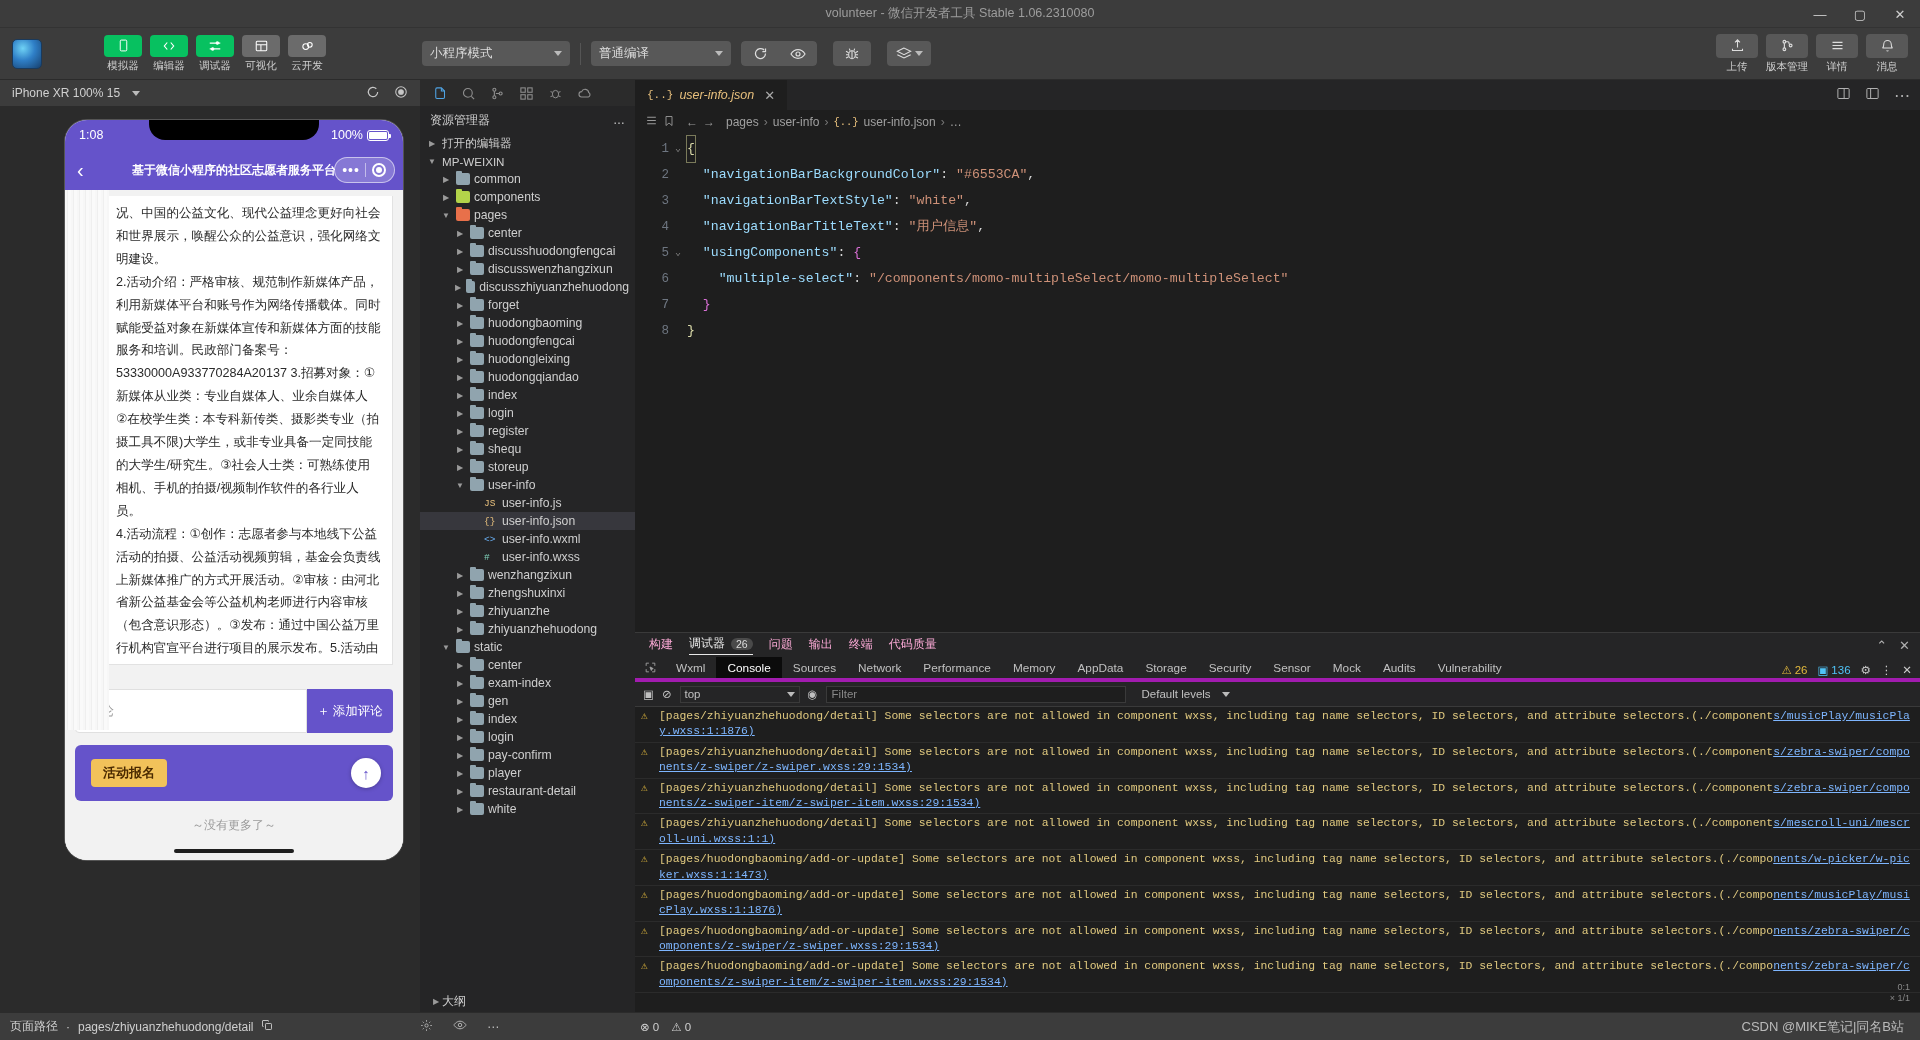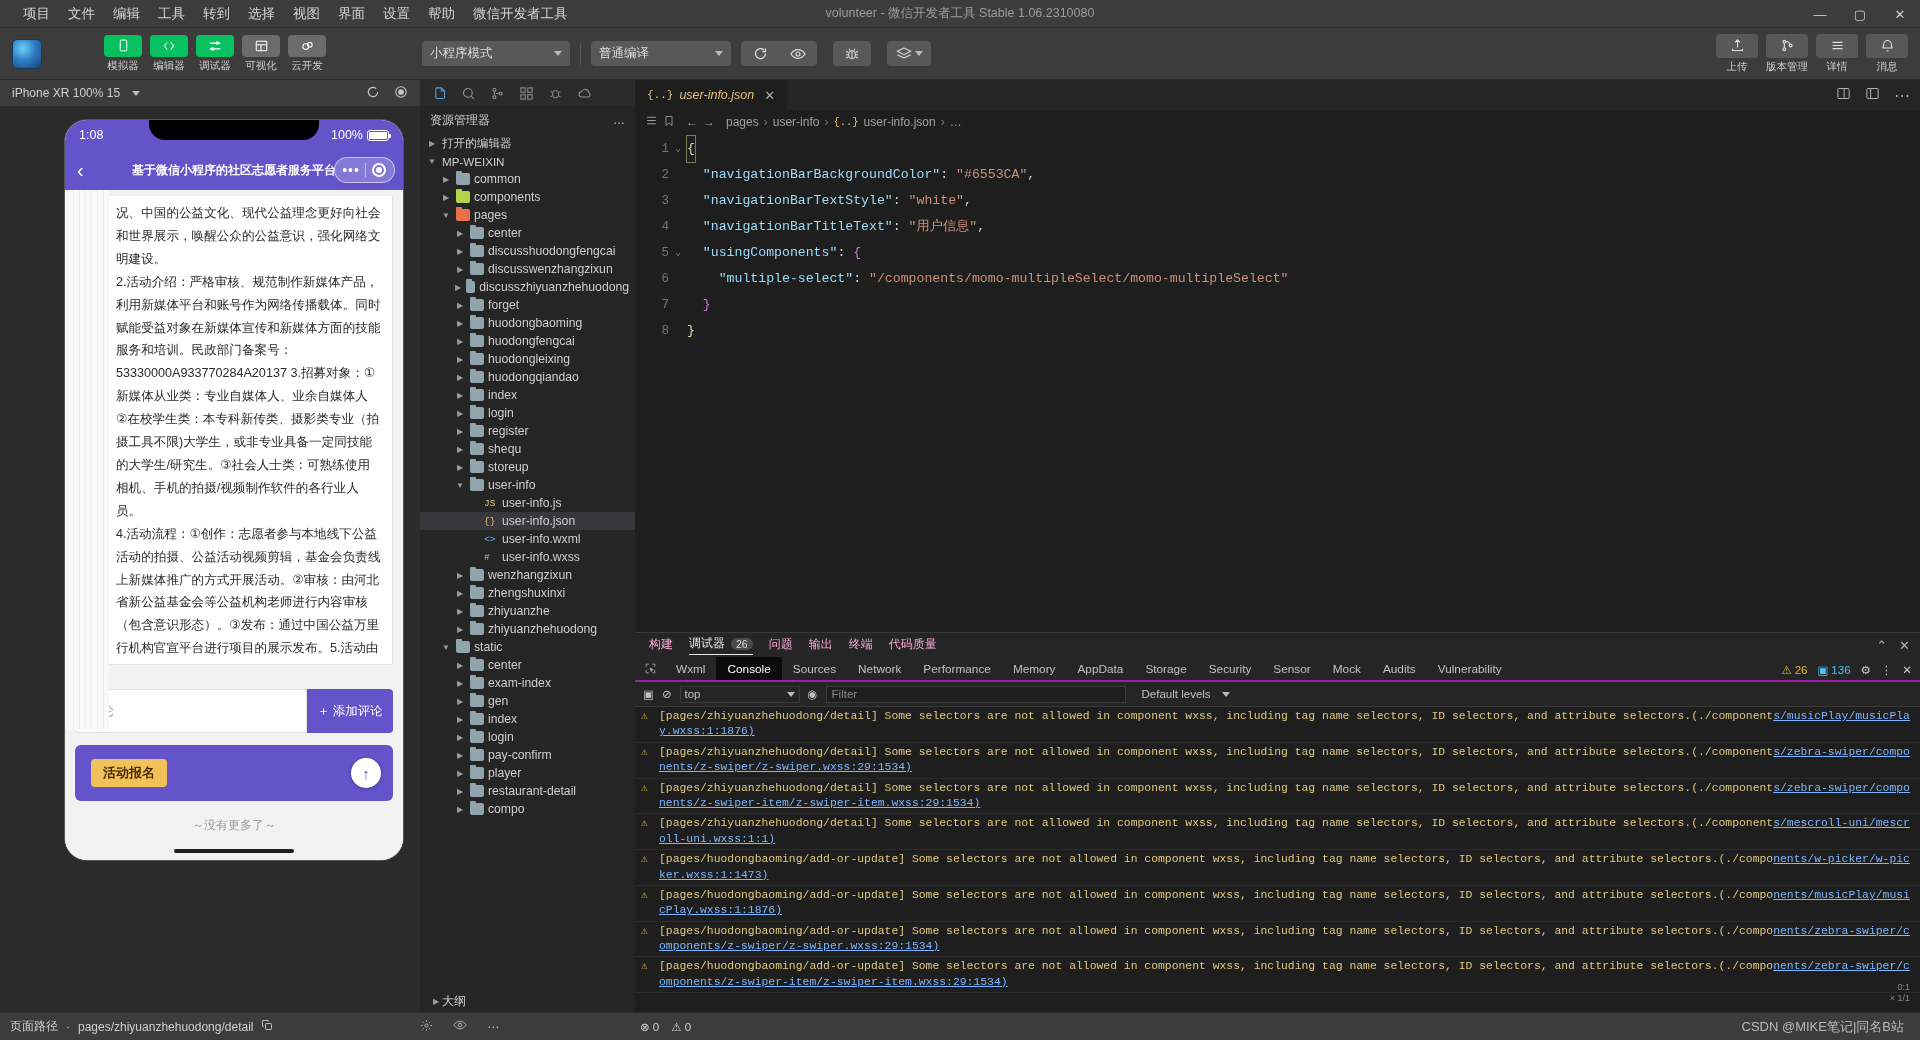--- a/index.html
+++ b/index.html
@@ -214,21 +214,21 @@
 
   
   .console-wrap { height: 380px; flex: 0 0 380px; background: #252526; display: flex; flex-direction: column; border-top: 1px solid #3a3a3a; }
   .pnl-tabs { height: 24px; display: flex; align-items: center; padding-left: 14px; gap: 16px; position: relative; }
   .pnl-tab { font-size: 12px; color: #f9a8d4; display: flex; align-items: center; gap: 6px; padding-bottom: 2px; }
   .pnl-tab.active { color: #e8e8e8; border-bottom: 1px solid #e8e8e8; }
   .badge { background: #4a4a4a; color: #ddd; font-size: 10.5px; border-radius: 8px; padding: 0 5px; }
   .pnl-tabs-right { position: absolute; right: 10px; display: flex; gap: 12px; color: #b0b0b0; font-size: 13px; }
   .dev-tabs {
     height: 25px; background: #252526; display: flex; align-items: stretch;
-    border-bottom: 2px solid #a21caf; position: relative;
+    border-bottom: 4px solid #a21caf; position: relative;
   }
   .dev-pick { width: 30px; display: flex; align-items: center; justify-content: center; color: #a0a0a0; }
   .dev-tab { padding: 0 11px; display: flex; align-items: center; font-size: 11.8px; color: #c0c0c0; }
   .dev-tab.active { background: #0b0b0b; color: #fff; }
   .dev-right { position: absolute; right: 8px; top: 0; height: 25px; display: flex; align-items: center; gap: 10px; font-size: 11.5px; }
   .warn-count { color: #e2b93d; display: flex; align-items: center; gap: 3px; }
   .err-count { color: #4fc3f7; display: flex; align-items: center; gap: 3px; }
   .cons-filter {
     height: 25px; display: flex; align-items: center; gap: 8px; padding: 0 8px;
     background: #252526; border-bottom: 1px solid #3a3a3a; font-size: 11.5px; color: #c0c0c0;
@@ -253,33 +253,20 @@
   .sb-probs { position: absolute; left: 640px; display: flex; align-items: center; gap: 12px; font-size: 11.5px; }
   .watermark { position: absolute; right: 16px; bottom: 4px; font-size: 13px; color: #cfcfcf; opacity: .85; }
   .mini-pos { position: absolute; right: 14px; bottom: 34px; font-size: 9px; color: #888; text-align: right; line-height: 1.25;}
 </style>
 </head>
 <body>
 
 <div class="app">
 
   <div class="titlebar">
-    <div class="menu" id="menubar">
-        <div class="menu-item">项目</div>
-        <div class="menu-item">文件</div>
-        <div class="menu-item">编辑</div>
-        <div class="menu-item">工具</div>
-        <div class="menu-item">转到</div>
-        <div class="menu-item">选择</div>
-        <div class="menu-item">视图</div>
-        <div class="menu-item">界面</div>
-        <div class="menu-item">设置</div>
-        <div class="menu-item">帮助</div>
-        <div class="menu-item">微信开发者工具</div>
-      </div>
     <div class="win-title">volunteer - 微信开发者工具 Stable 1.06.2310080</div>
     <div class="win-ctrls">
       <div class="win-btn">—</div>
       <div class="win-btn">▢</div>
       <div class="win-btn close">✕</div>
     </div>
   </div>
 
   <div class="toolbar">
     <div class="logo"></div>
@@ -720,21 +707,21 @@
             <span>player</span>
           </div>
           <div class="trow" style="padding-left: 34px;">
             <span class="tw">▶</span>
             <span class="fi folder "></span>
             <span>restaurant-detail</span>
           </div>
           <div class="trow" style="padding-left: 34px;">
             <span class="tw">▶</span>
             <span class="fi folder "></span>
-            <span>compo</span>
+            <span>white</span>
           </div>
         </div>
 
       <div class="exp-foot">
         <span class="tw">▶</span>
         <span>大纲</span>
       </div>
     </div>
 
     <div class="right">

